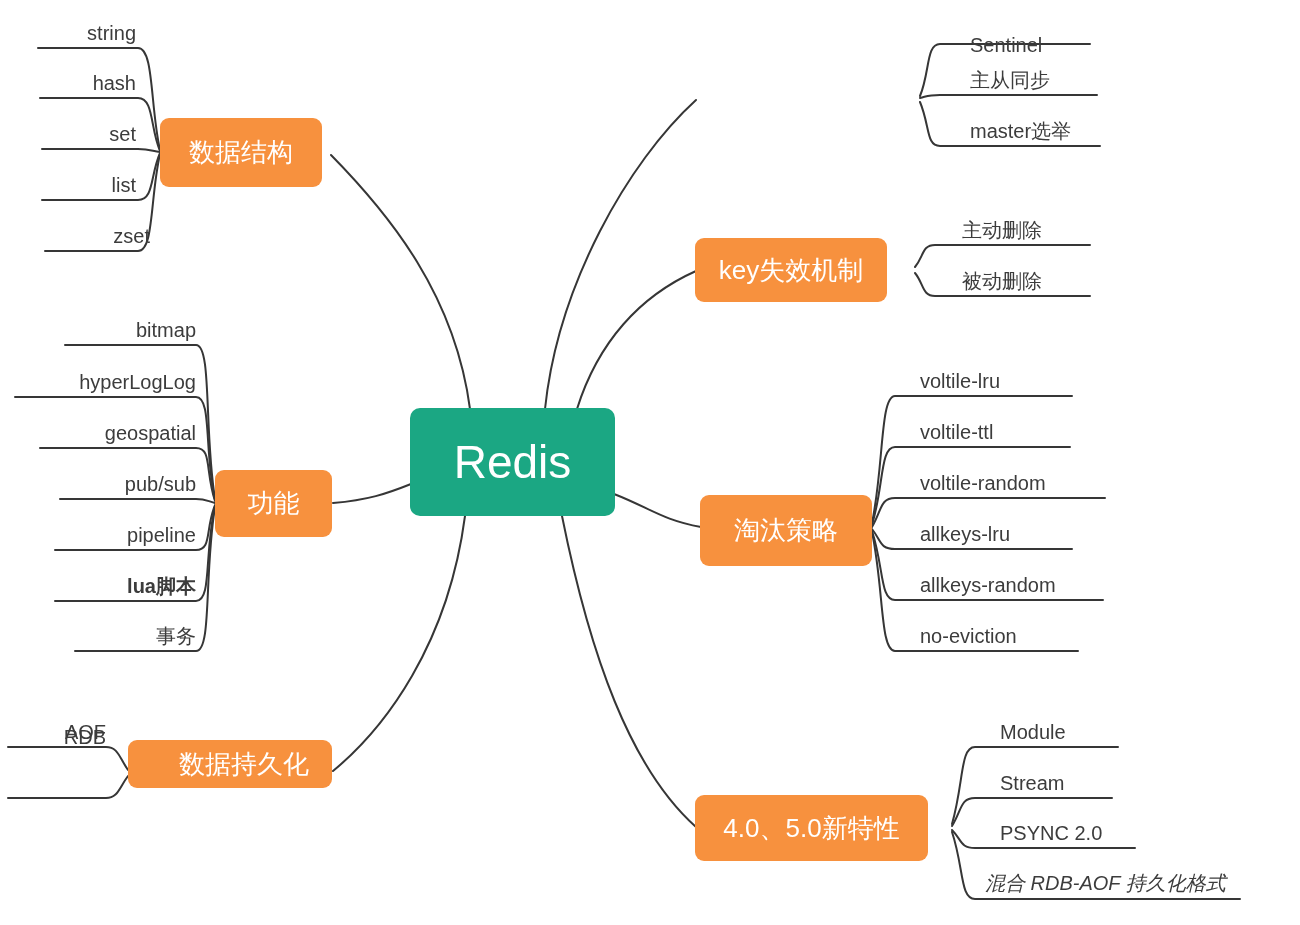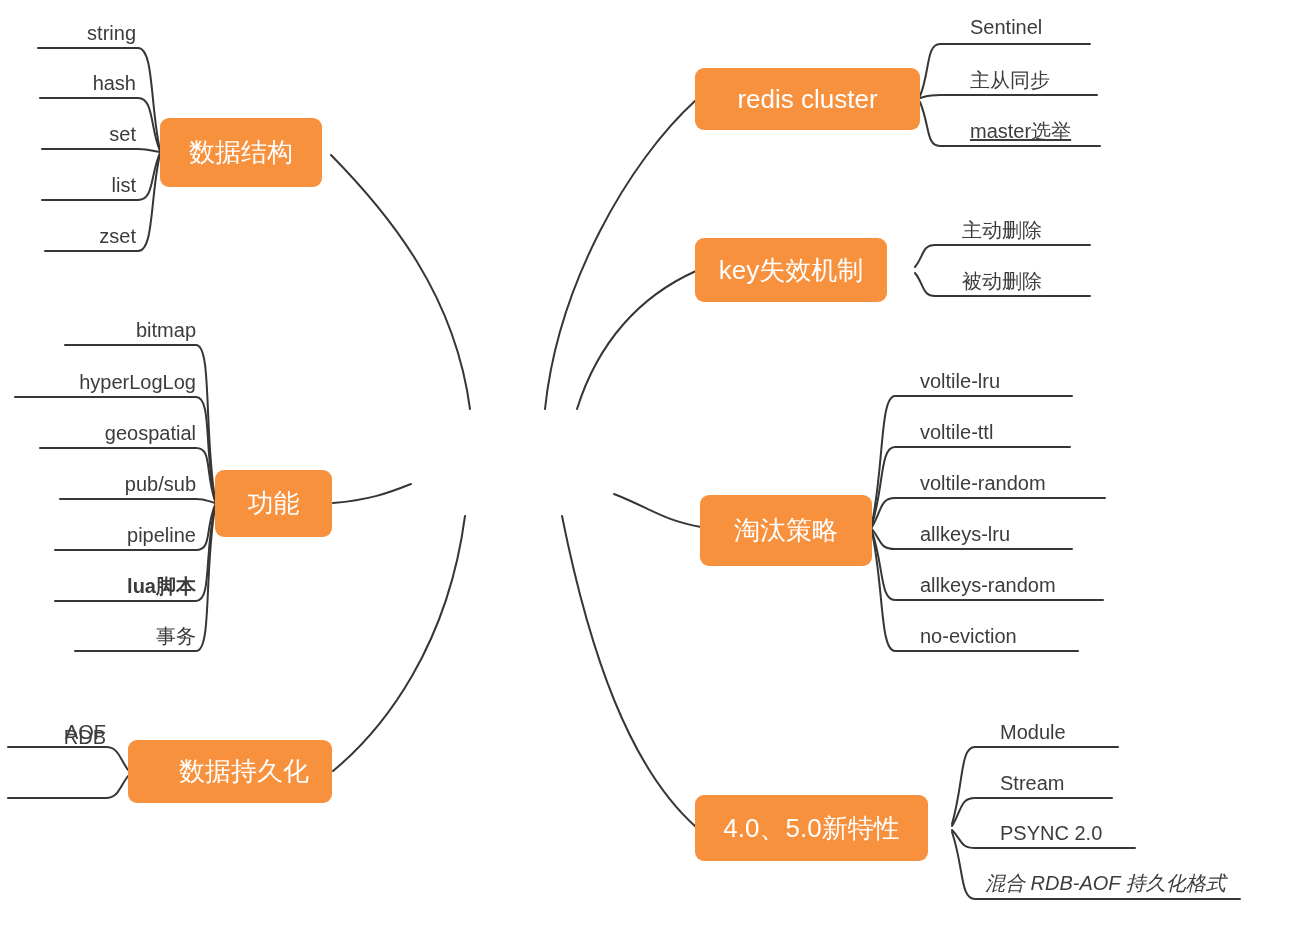--- a/index.html
+++ b/index.html
@@ -100,49 +100,49 @@
     <path class="edge" d="M 872 529 C 882 542 880 549 895 549 H 1072"></path>
     <path class="edge" d="M 872 531 C 884 568 880 600 895 600 H 1103"></path>
     <path class="edge" d="M 872 532 C 884 590 880 651 895 651 H 1078"></path>
 
     <path class="edge" d="M 952 824 C 964 782 960 747 975 747 H 1118"></path>
     <path class="edge" d="M 952 826 C 962 810 960 798 975 798 H 1112"></path>
     <path class="edge" d="M 952 830 C 962 840 960 848 975 848 H 1135"></path>
     <path class="edge" d="M 952 832 C 964 868 960 899 975 899 H 1240"></path>
   </svg>
 
+  <div class="topic root-node" style="left:410px; top:408px; width:205px; height:108px;">Redis</div>
 
   <div class="topic branch-node" style="left:160px; top:118px; width:162px; height:69px;">数据结构</div>
   <div class="topic branch-node" style="left:215px; top:470px; width:117px; height:67px;">功能</div>
-  <div class="topic branch-node" style="left:128px; top:740px; width:204px; height:63px;padding-left:28px;">数据持久化</div>
-  <div class="topic branch-node" style="left:695px; top:68px; width:225px; height:62px;">redis cluster</div>
+  <div class="topic branch-node" style="left:128px; top:740px; width:204px; height:48px;padding-left:28px;">数据持久化</div>
   <div class="topic branch-node" style="left:695px; top:238px; width:192px; height:64px;">key失效机制</div>
   <div class="topic branch-node" style="left:700px; top:495px; width:172px; height:71px;">淘汰策略</div>
   <div class="topic branch-node" style="left:695px; top:795px; width:233px; height:66px;">4.0、5.0新特性</div>
 
   <div class="leaf centered" style="left:20px; top:20px; width:116px;">string</div>
   <div class="leaf centered" style="left:20px; top:70px; width:116px;">hash</div>
   <div class="leaf centered" style="left:20px; top:121px; width:116px;">set</div>
   <div class="leaf centered" style="left:20px; top:172px; width:116px;">list</div>
-  <div class="leaf centered" style="left:20px; top:223px; width:116px;">zset</div>
+  <div class="leaf centered" style="left:34px; top:223px; width:116px;">zset</div>
 
   <div class="leaf centered" style="left:65px; top:317px; width:131px;">bitmap</div>
   <div class="leaf centered" style="left:15px; top:369px; width:181px;">hyperLogLog</div>
   <div class="leaf centered" style="left:40px; top:420px; width:156px;">geospatial</div>
   <div class="leaf centered" style="left:60px; top:471px; width:136px;">pub/sub</div>
   <div class="leaf centered" style="left:55px; top:522px; width:141px;">pipeline</div>
   <div class="leaf centered" style="left:55px; top:573px; width:141px;font-weight:bold;">lua脚本</div>
   <div class="leaf centered" style="left:75px; top:623px; width:121px;">事务</div>
 
   <div class="leaf centered" style="left:8px; top:719px; width:98px;">AOF</div>
   <div class="leaf centered" style="left:8px; top:724px; width:98px;">RDB</div>
 
-  <div class="leaf" style="left:970px; top:14px;text-align:right;">Sentinel</div>
+  <div class="leaf" style="left:970px; top:32px;text-align:right;">Sentinel</div>
   <div class="leaf" style="left:970px; top:67px;">主从同步</div>
-  <div class="leaf" style="left:970px; top:118px;text-decoration:underline;">master选举</div>
+  <div class="leaf" style="left:970px; top:118px;">master选举</div>
 
   <div class="leaf" style="left:962px; top:217px;">主动删除</div>
   <div class="leaf" style="left:962px; top:268px;">被动删除</div>
 
   <div class="leaf" style="left:920px; top:368px;">voltile-lru</div>
   <div class="leaf" style="left:920px; top:419px;">voltile-ttl</div>
   <div class="leaf" style="left:920px; top:470px;">voltile-random</div>
   <div class="leaf" style="left:920px; top:521px;">allkeys-lru</div>
   <div class="leaf" style="left:920px; top:572px;">allkeys-random</div>
   <div class="leaf" style="left:920px; top:623px;">no-eviction</div>

